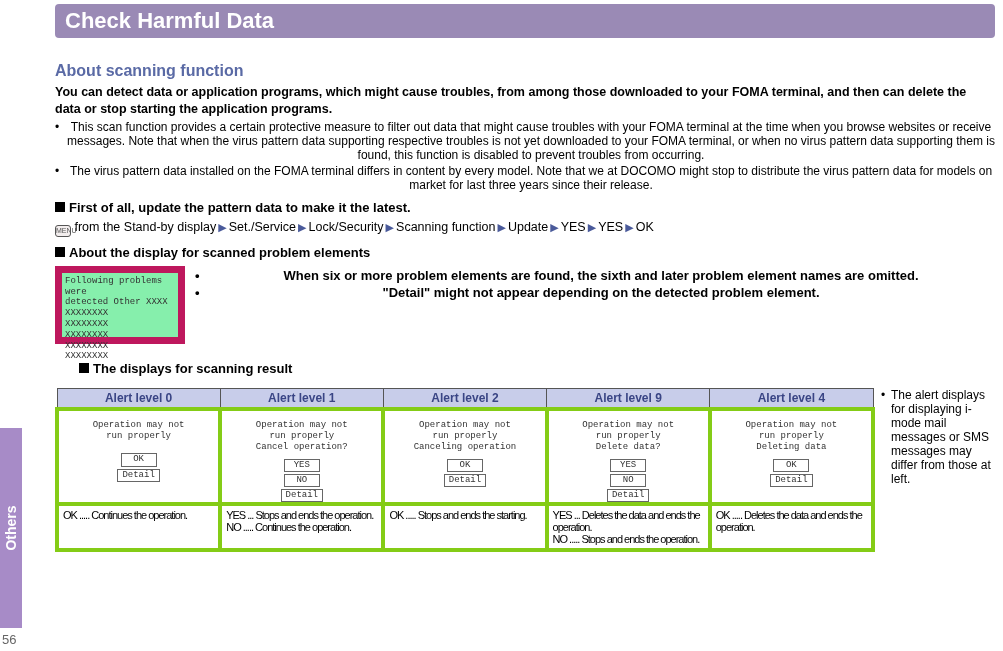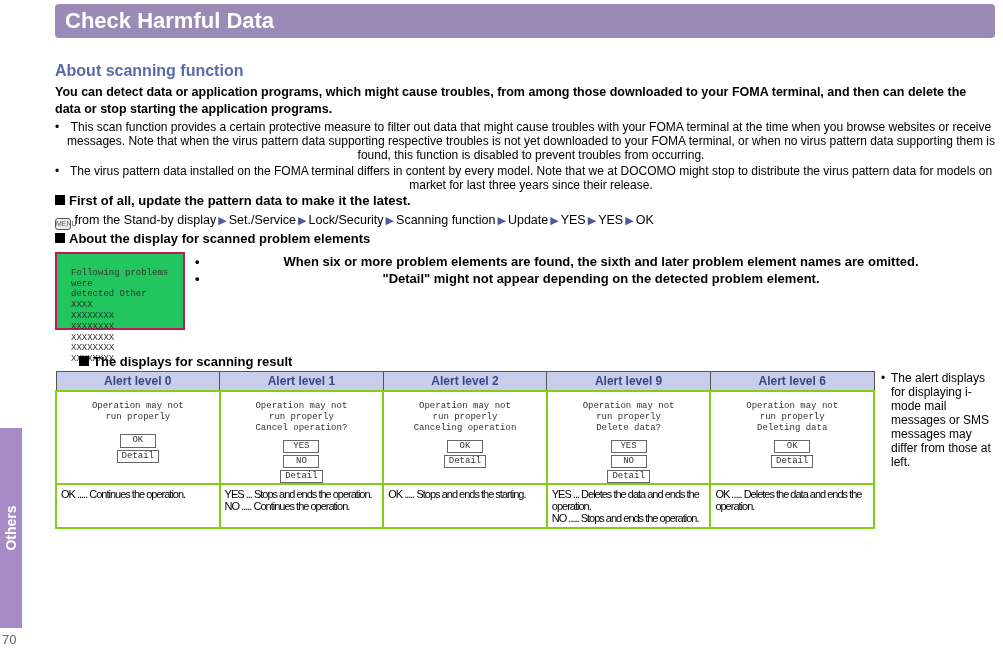--- a/index.html
+++ b/index.html
@@ -50,50 +50,50 @@
     padding: 4px 10px;
     border-radius: 4px;
     margin-top: 4px;
   }
   .h2-blue {
     color: #5a6aa5;
     font-weight: bold;
     font-size: 16px;
     margin-top: 24px;
   }
-  .h3-black { font-weight: bold; font-size: 13px; margin-top: 1px; }
+  .h3-black { font-weight: bold; font-size: 13px; margin-top: 8px; }
   .sq { display:inline-block; width:10px; height:10px; background:#000; margin-right:4px; vertical-align: 0px; }
   .body { font-size: 12.5px; margin-top: 4px; line-height: 1.35; }
   .bold { font-weight: bold; }
   .bullet-row { display:flex; margin-top:2px; }
   .bullet-dot { flex:0 0 12px; }
   .bullet-txt { flex:1;text-align:center; }
   .menu-btn {
     display:inline-block; width:16px; height:12px;
     border:1px solid #555; border-radius:3px; background:#f3eeee;
     vertical-align:-2px; font-size:7px; color:#555; line-height:10px; text-align:center;
   }
   .tri { color:#4a5a9a; font-size:11px; padding:0 2px; }
   .scan-flex { display:flex; margin-top:6px; }
   .scan-img {
-    width:130px; height:78px; border:2px solid #be185d; background:#22c55e;
-    font-family: "Courier New", monospace; font-size:9px; padding:14px;
+    width:130px; height:78px; border:7px solid #be185d; background:#86efac;
+    font-family: "Courier New", monospace; font-size:9px; padding:3px;
     line-height:1.2; color:#333;
   }
   .scan-text { flex:1; padding-left:10px; }
-  .table-wrap { display:flex; margin-top:2px; }
+  .table-wrap { display:flex; margin-top:12px; }
   table.alert {
     border-collapse: collapse; width: 820px; table-layout: fixed;
   }
   table.alert th {
     background:#c8cdea; color:#3a4585; font-weight:bold;
     border:1px solid #555; font-size:12px; padding:2px;
   }
   table.alert td {
-    border:2px solid #84cc16; vertical-align:top; padding:3px 4px; font-size:11px;
+    border:4px solid #84cc16; vertical-align:top; padding:3px 4px; font-size:11px;
   }
   td.img-cell { text-align:center; height:92px; }
   .mini-screen {
     display:inline-block; width:130px; height:78px;
     font-family: "Courier New", monospace; font-size:9px; color:#333;
     padding-top:6px; line-height:1.25;
   }
   .mini-btn {
     display:inline-block; min-width:36px; padding:0 4px;
     border:1px solid #666; margin:1px 0; font-size:9px;
@@ -101,21 +101,21 @@
   }
   .dots { letter-spacing: -1px; }
   .side-note { flex:1; padding-left:6px; font-size:12px; }
 </style>
 </head>
 <body>
 
 <div class="side-tab">
     <span>Others</span>
   </div>
-<div class="page-num">70</div>
+<div class="page-num">56</div>
 
 <div class="content">
 
   <div class="title-bar">Check Harmful Data</div>
 
   <div class="h2-blue">About scanning function</div>
   <div class="body bold">You can detect data or application programs, which might cause troubles, from among those downloaded to your FOMA terminal, and then can delete the data or stop starting the application programs.</div>
   <div class="bullet-row">
       <div class="bullet-dot">•</div>
       <div class="bullet-txt">This scan function provides a certain protective measure to filter out data that might cause troubles with your FOMA terminal at the time when you browse websites or receive messages. Note that when the virus pattern data supporting respective troubles is not yet downloaded to your FOMA terminal, or when no virus pattern data supporting them is found, this function is disabled to prevent troubles from occurring.</div>
@@ -147,31 +147,31 @@
           <div class="bullet-dot">•</div>
           <div class="bullet-txt">When six or more problem elements are found, the sixth and later problem element names are omitted.</div>
         </div>
       <div class="bullet-row bold" style="font-size:13px;">
           <div class="bullet-dot">•</div>
           <div class="bullet-txt">"Detail" might not appear depending on the detected problem element.</div>
         </div>
     </div>
   </div>
 
-  <div class="h3-black" style="margin-top:24px;padding-left:24px;"><span class="sq"></span><span>The displays for scanning result</span></div>
+  <div class="h3-black" style="margin-top:17px;padding-left:24px;"><span class="sq"></span><span>The displays for scanning result</span></div>
 
   <div class="table-wrap">
     <table class="alert">
       <tbody>
           <tr>
         <th>Alert level 0</th>
         <th>Alert level 1</th>
         <th>Alert level 2</th>
         <th>Alert level 9</th>
-        <th>Alert level 6</th>
+        <th>Alert level 4</th>
       </tr>
       <tr>
         <td class="img-cell">
           <div class="mini-screen"><div style="white-space:pre-line">Operation may not
 run properly</div><div style="margin-top:10px;"><span class="mini-btn">OK</span></div><div><span class="mini-btn">Detail</span></div></div>
         </td>
         <td class="img-cell">
           <div class="mini-screen"><div style="white-space:pre-line">Operation may not
 run properly
 Cancel operation?</div><div style="margin-top:4px;"><span class="mini-btn">YES</span></div><div><span class="mini-btn">NO</span></div><div><span class="mini-btn">Detail</span></div></div>

